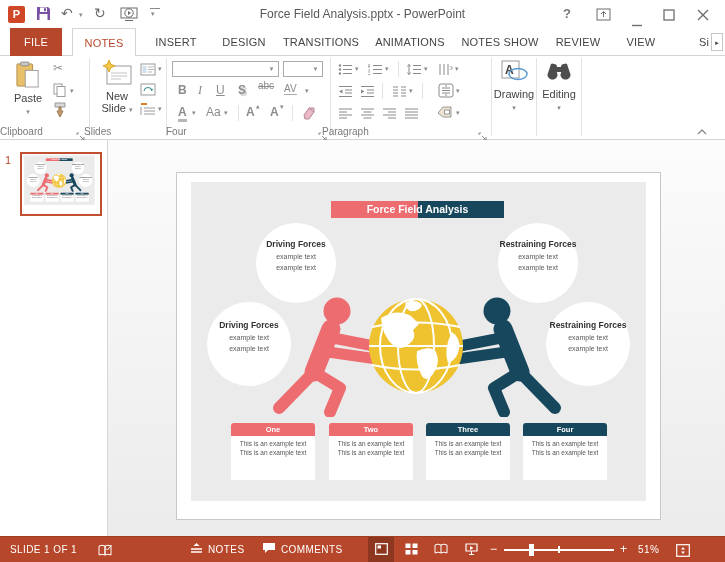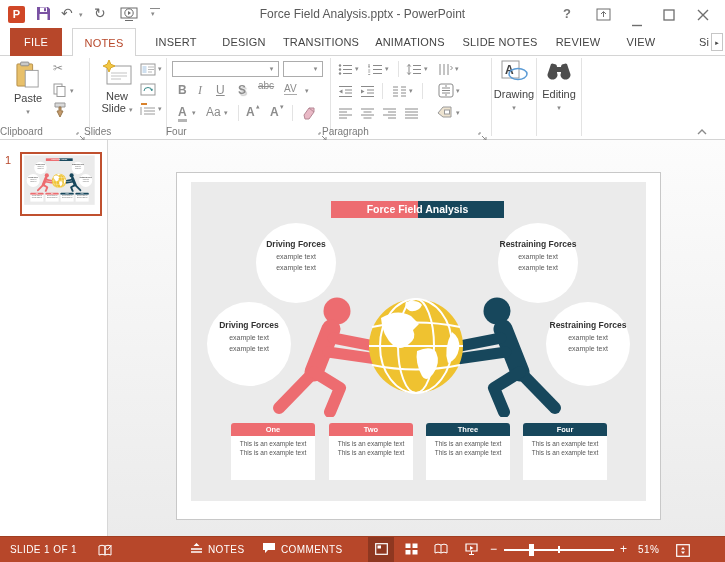--- a/index.html
+++ b/index.html
@@ -112,21 +112,21 @@
     </div>
   </div>
 
   <div class="abs tabrow">
     <div class="abs tab tab-file" style="left:10px;width:52px;">FILE</div>
     <div class="abs tab tab-active" style="left:72px;width:64px;">NOTES</div>
     <div class="abs tab" style="left:147px;width:58px;">INSERT</div>
     <div class="abs tab" style="left:216px;width:56px;">DESIGN</div>
     <div class="abs tab" style="left:280px;width:82px;">TRANSITIONS</div>
     <div class="abs tab" style="left:370px;width:80px;">ANIMATIONS</div>
-    <div class="abs tab" style="left:458px;width:84px;">SLIDE NOTES</div>
+    <div class="abs tab" style="left:458px;width:84px;">NOTES SHOW</div>
     <div class="abs tab" style="left:548px;width:60px;">REVIEW</div>
     <div class="abs tab" style="left:616px;width:50px;">VIEW</div>
     <div class="abs tab" style="left:694px;width:20px;overflow:hidden;">Si</div>
     <div class="abs" style="left:711px;top:5px;width:12px;height:18px;border:1px solid #C6C6C6;text-align:center;line-height:17px;font-size:7px;color:#444;box-sizing:border-box;">▸</div>
   </div>
 
   <div class="abs ribbon">
     <div class="abs gdiv" style="left:89px;"></div>
     <div class="abs gdiv" style="left:166px;"></div>
     <div class="abs gdiv" style="left:330px;"></div>

